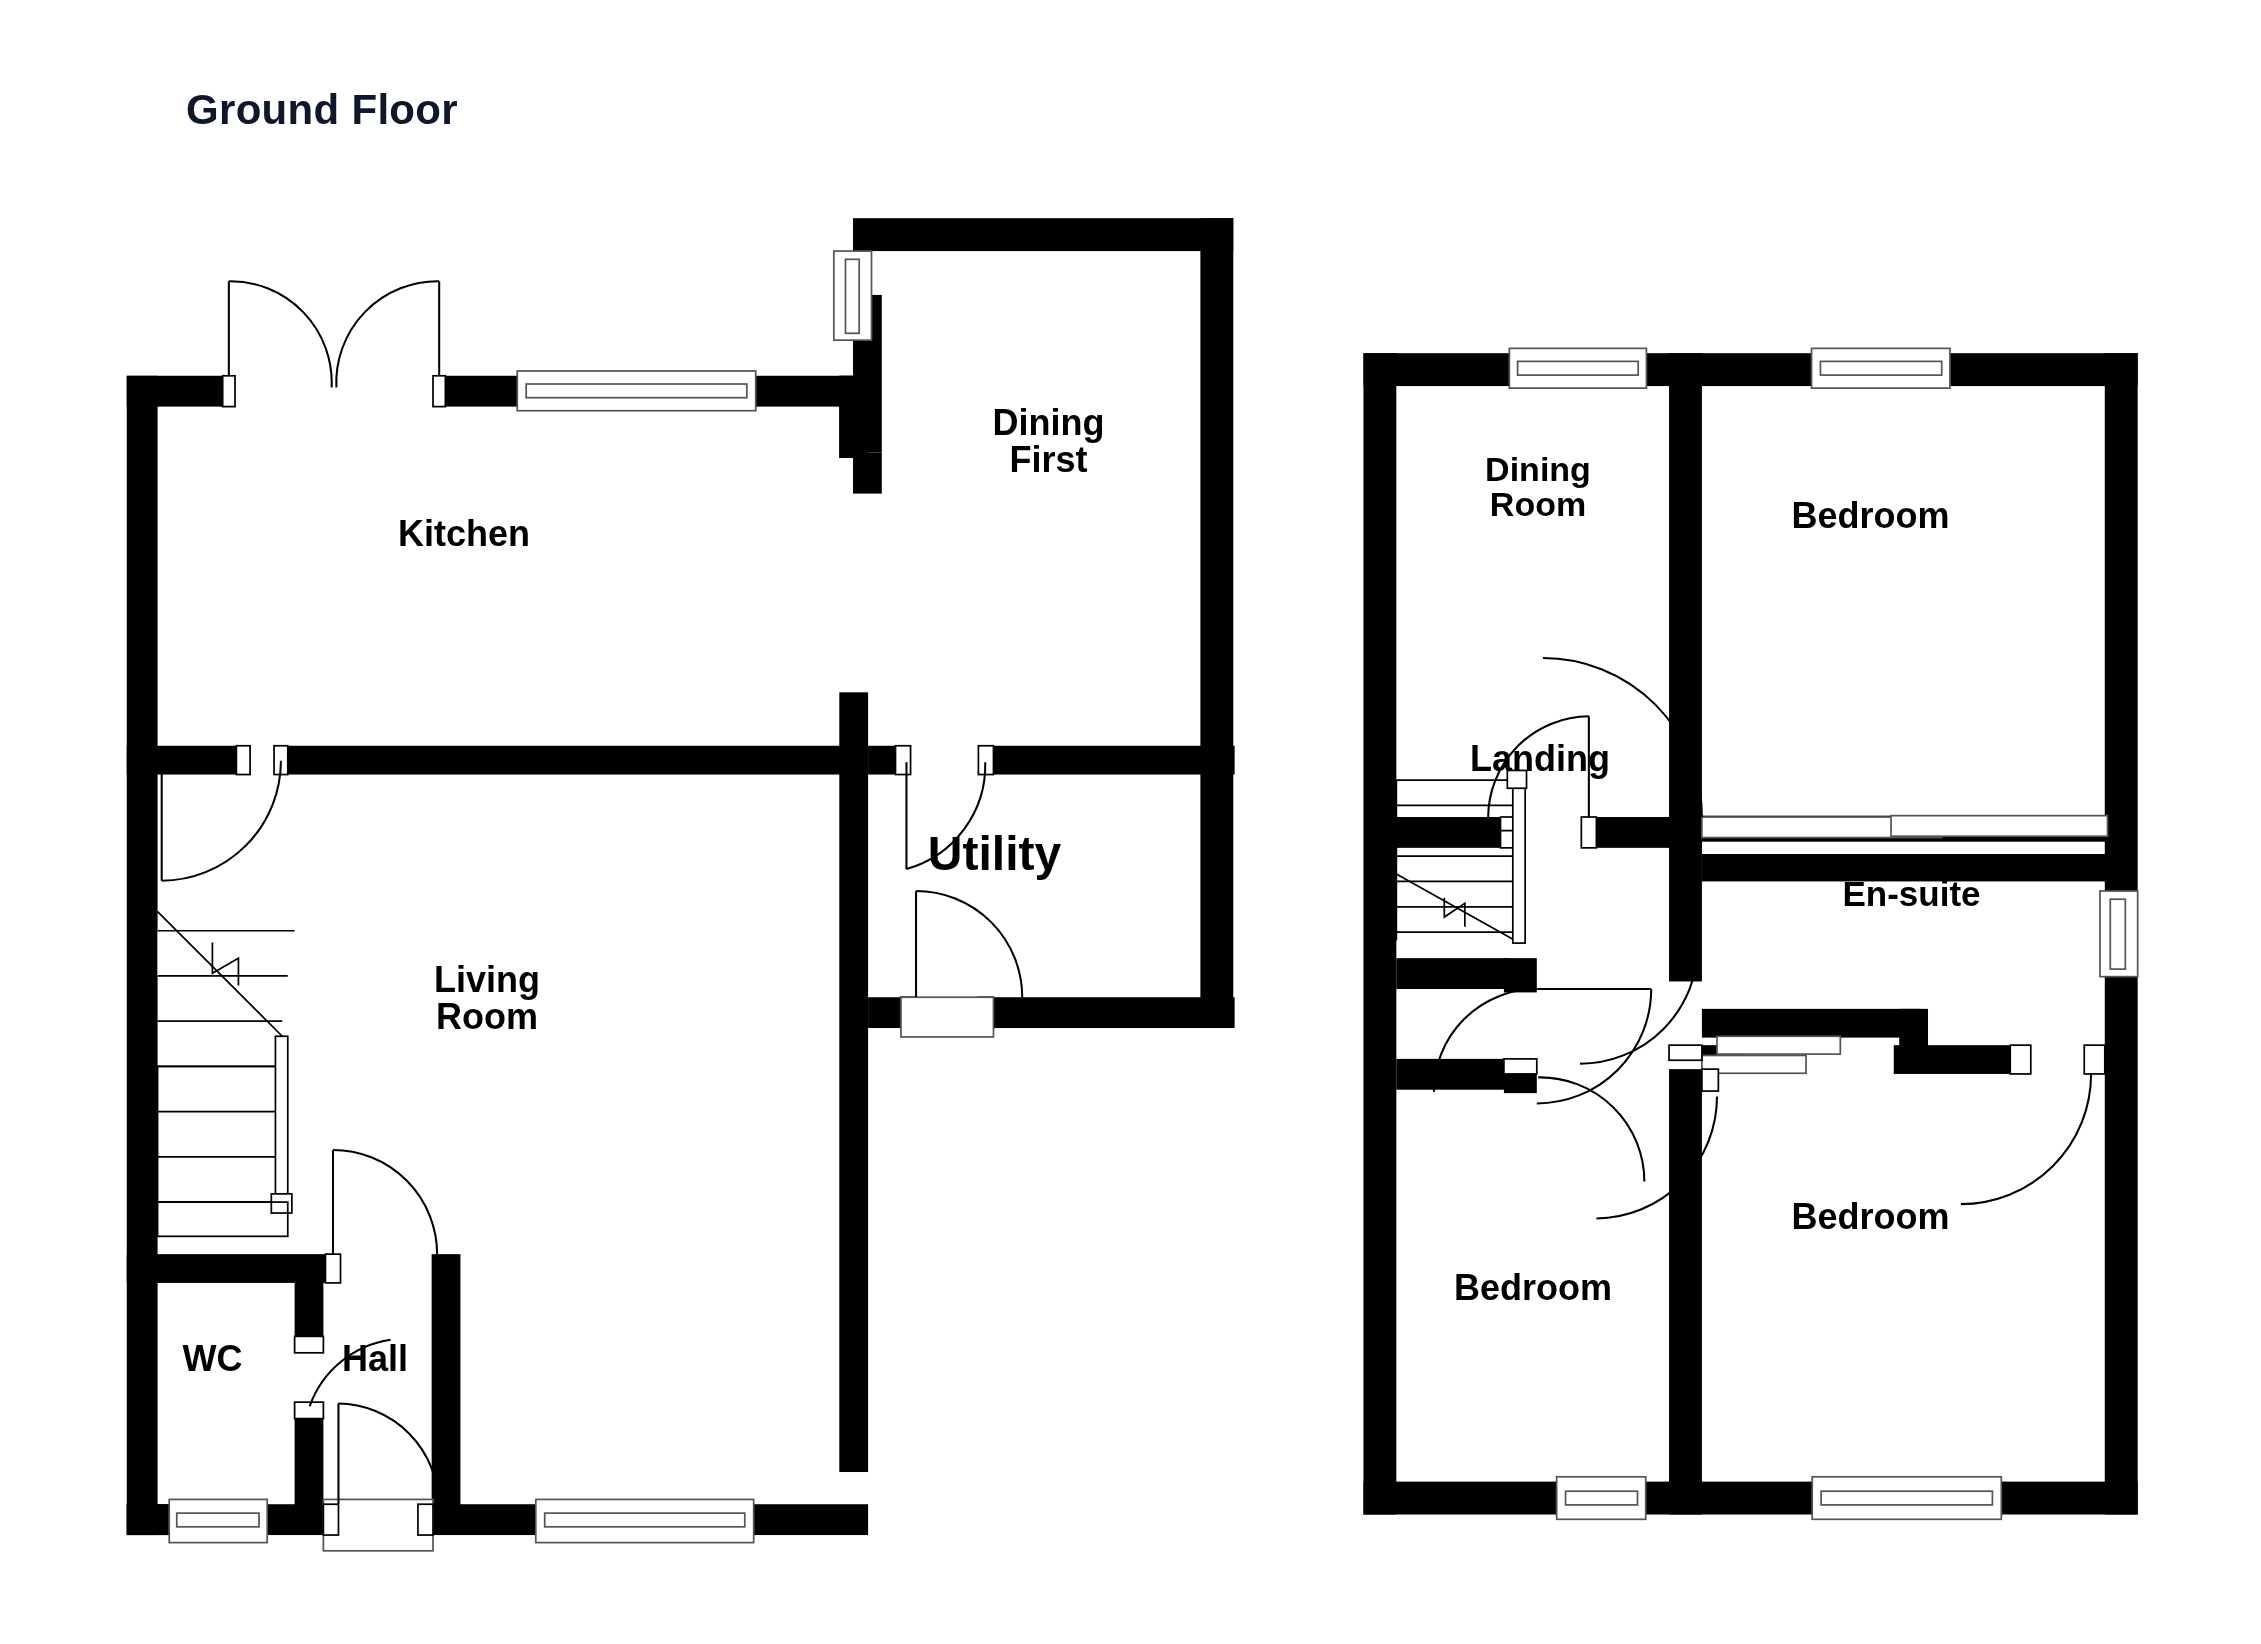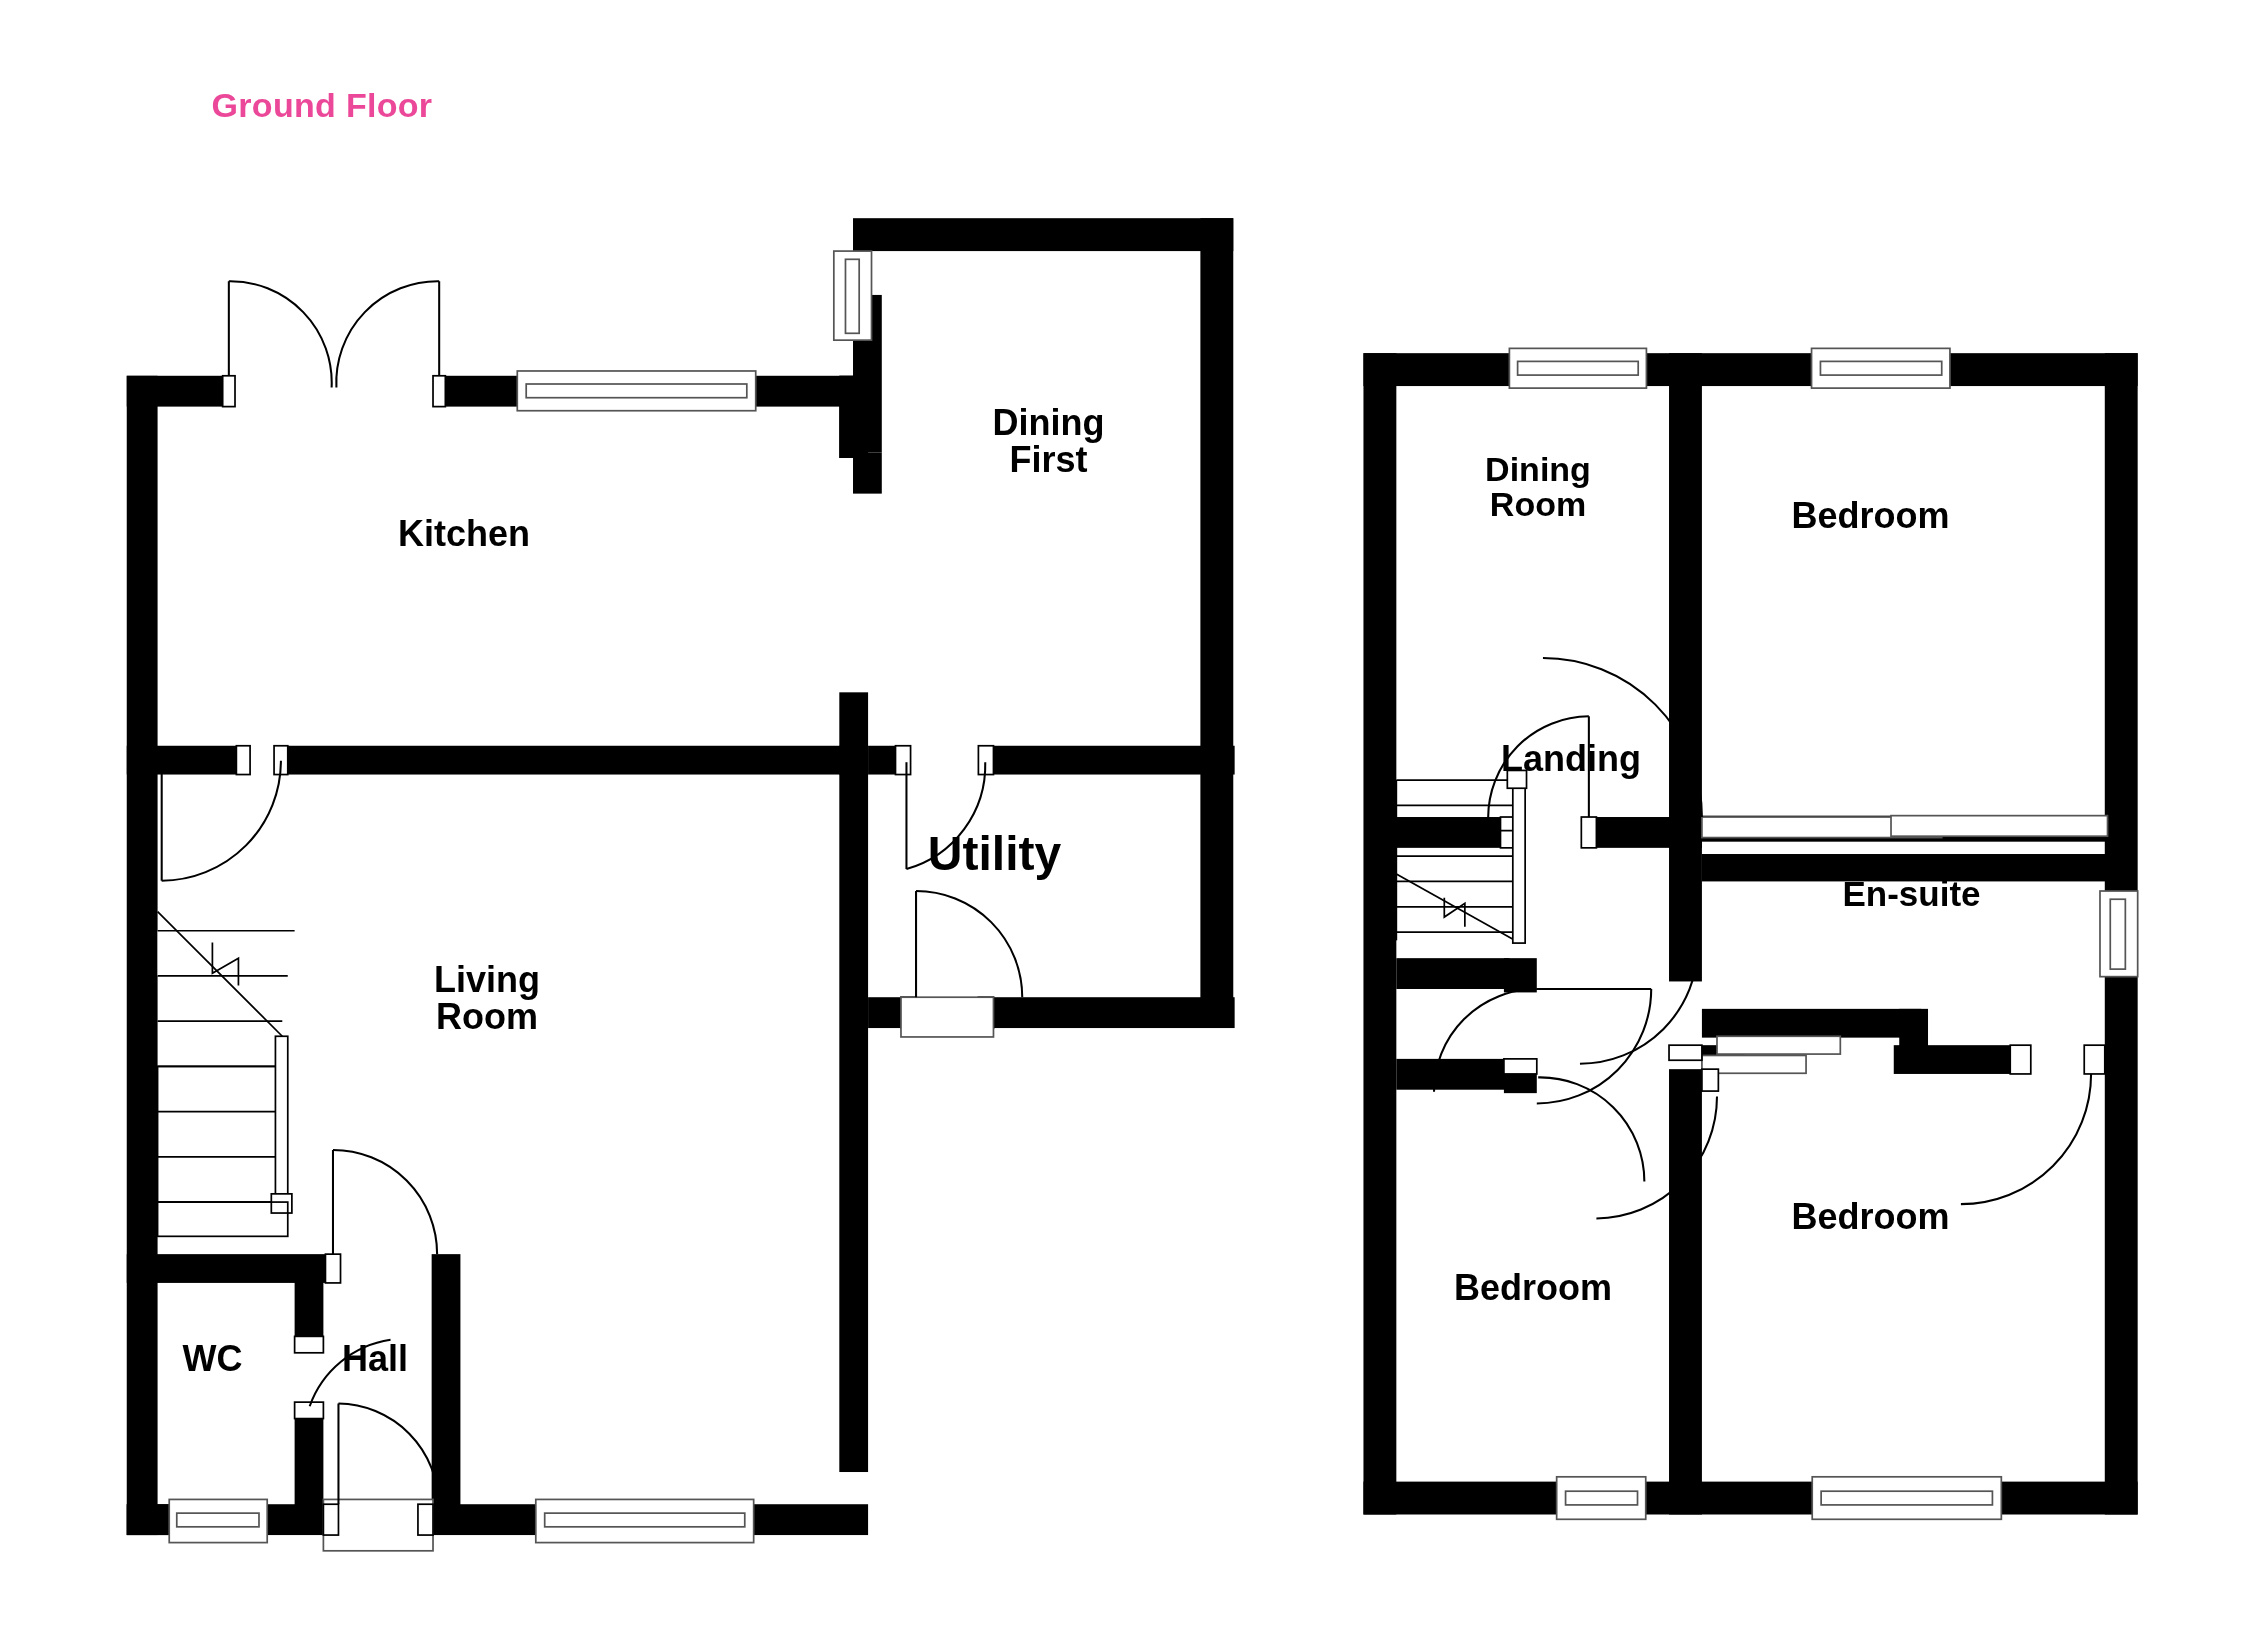--- a/index.html
+++ b/index.html
@@ -14,24 +14,24 @@
     font-family: "Liberation Sans", sans-serif;
     overflow: hidden;
   }
   #plan-root {
     position: absolute;
     inset: 0;
   }
   .floor-title {
     position: absolute;
     font-weight: bold;
-    color: #ec4899;
+    color: #0f172a;
     white-space: nowrap;
     text-align: center;
-    font-size: 34px;
+    font-size: 42px;
     letter-spacing: 0.3px;
   }
   .room-label {
     position: absolute;
     font-weight: bold;
     color: #000000;
     white-space: nowrap;
     text-align: center;
     line-height: 1.04;
     font-size: 33px;
@@ -394,21 +394,21 @@
 
   <div class="room-label" style="left:296px; top:1340px; width:158px; font-size:36px;">Hall</div>
 
   <div class="room-label" style="left:1408px; top:452px; width:260px; font-size:34px;">
     <div>Dining</div>
     <div>Room</div>
   </div>
 
   <div class="room-label" style="left:1706px; top:497px; width:329px; font-size:36px;">Bedroom</div>
 
-  <div class="room-label" style="left:1398px; top:740px; width:260px; font-size:36px;padding-left:43px;">Landing</div>
+  <div class="room-label" style="left:1367px; top:740px; width:260px; font-size:36px;padding-left:43px;">Landing</div>
 
   <div class="room-label" style="left:1754px; top:876px; width:315px; font-size:35px;">En-suite</div>
 
   <div class="room-label" style="left:1706px; top:1198px; width:329px; font-size:36px;">Bedroom</div>
 
   <div class="room-label" style="left:1396px; top:1269px; width:274px; font-size:36px;">Bedroom</div>
 
 </div>
 
 

